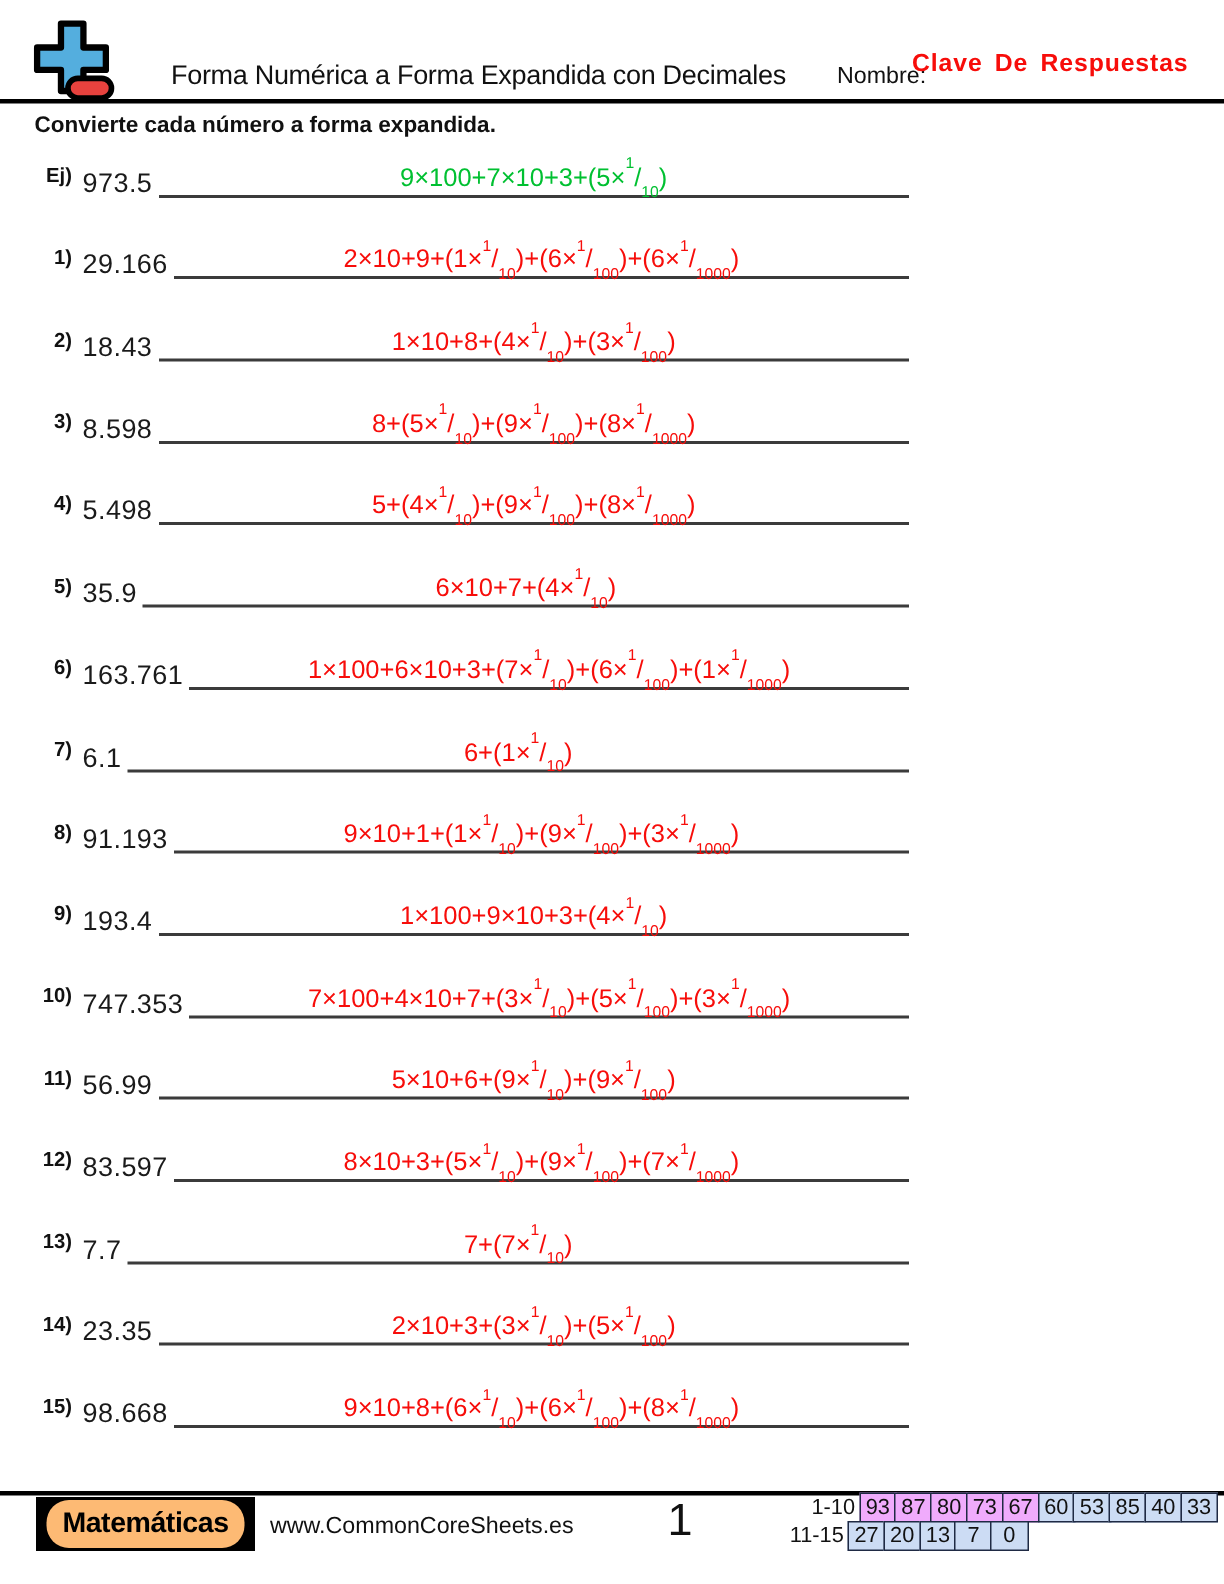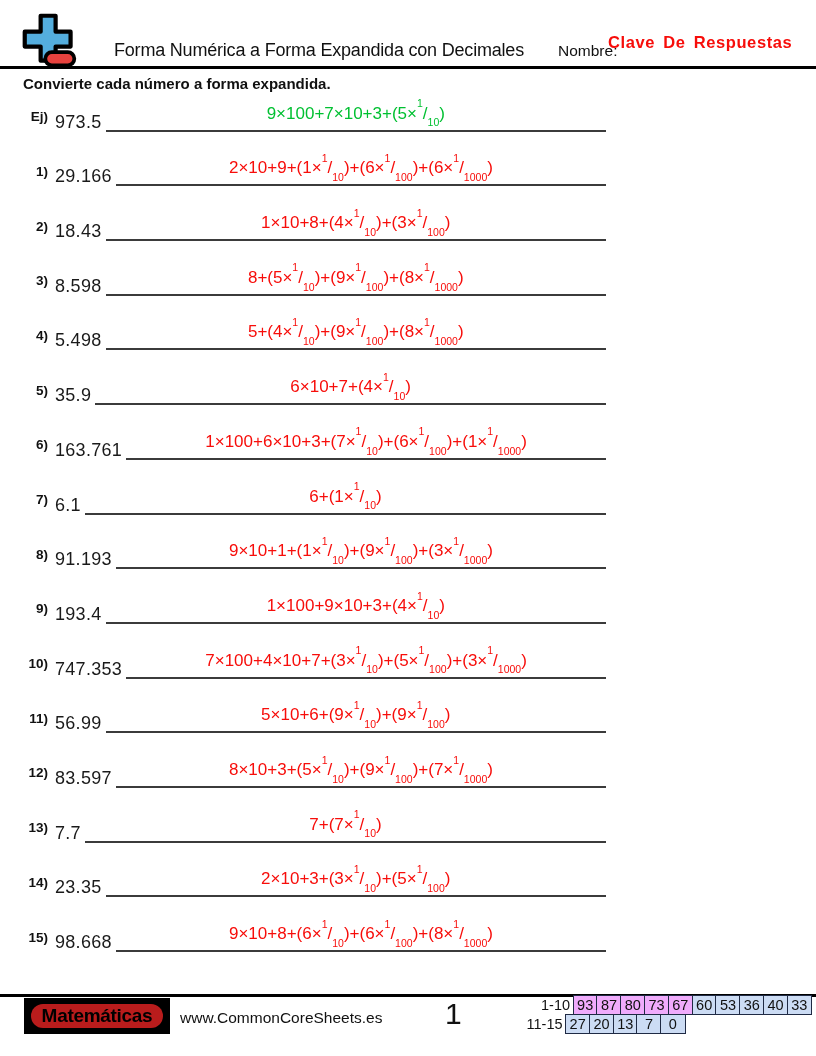--- a/index.html
+++ b/index.html
@@ -31,30 +31,30 @@
 
   
   .problems{position:absolute;left:20px;top:97px;width:586px;}
   .problem-row{display:flex;align-items:flex-end;height:54.7px;padding-bottom:20px;}
   .plabel{flex:0 0 28px;text-align:right;font-size:13.5px;font-weight:bold;
     margin-right:7px;margin-bottom:8px;line-height:1;white-space:nowrap;}
   .pnumber{font-size:18px;line-height:1;margin-bottom:1px;letter-spacing:0.3px;
     color:#1a1a1a;white-space:nowrap;}
   .ans-line{flex:1;margin-left:4px;height:28px;border-bottom:2px solid var(--line);
     display:flex;align-items:flex-end;justify-content:center;}
-  .answer{font-size:17px;line-height:1;padding-bottom:8px;white-space:nowrap;}
+  .answer{font-size:17px;line-height:1;padding-bottom:3px;white-space:nowrap;}
   .answer sup{font-size:10.5px;position:relative;top:-0.45em;line-height:0;}
   .answer sub{font-size:10.5px;position:relative;top:0.32em;line-height:0;}
 
   
   .footer{position:absolute;left:0;top:994px;width:816px;height:62px;}
   .footer-rule{position:absolute;left:0;top:0;width:816px;height:2.5px;background:#000;}
   .badge{position:absolute;left:24px;top:4px;width:146px;height:36px;background:#000;
     display:flex;align-items:center;justify-content:center;}
-  .badge-pill{background:#b91c1c;color:#000;border-radius:15px;height:24px;
+  .badge-pill{background:#fdba74;color:#000;border-radius:15px;height:32px;
     display:flex;align-items:center;padding:0 11px;
     font-size:19px;font-weight:bold;letter-spacing:-0.3px;white-space:nowrap;}
   .website{position:absolute;left:180px;top:15px;font-size:15.5px;white-space:nowrap;}
   .page-num{position:absolute;left:445px;top:3px;font-size:30px;}
   .score-table{position:absolute;right:4px;top:1px;}
   .score-row{display:flex;justify-content:flex-end;}
   .score-row + .score-row{margin-top:-1.5px;margin-right:126.5px;}
   .score-label{font-size:14.5px;align-self:center;padding-right:4px;white-space:nowrap;}
   .score-cell{width:25.3px;height:20px;border:1.5px solid var(--tborder);
     font-size:14.5px;display:flex;align-items:center;justify-content:center;
@@ -220,21 +220,21 @@
     <div class="score-table">
         <div class="score-row">
           <span class="score-label">1-10</span>
           <span class="score-cell">93</span>
           <span class="score-cell">87</span>
           <span class="score-cell">80</span>
           <span class="score-cell">73</span>
           <span class="score-cell">67</span>
           <span class="score-cell filled">60</span>
           <span class="score-cell filled">53</span>
-          <span class="score-cell filled">36</span>
+          <span class="score-cell filled">85</span>
           <span class="score-cell filled">40</span>
           <span class="score-cell filled">33</span>
         </div>
         <div class="score-row">
           <span class="score-label">11-15</span>
           <span class="score-cell filled">27</span>
           <span class="score-cell filled">20</span>
           <span class="score-cell filled">13</span>
           <span class="score-cell filled">7</span>
           <span class="score-cell filled">0</span>

